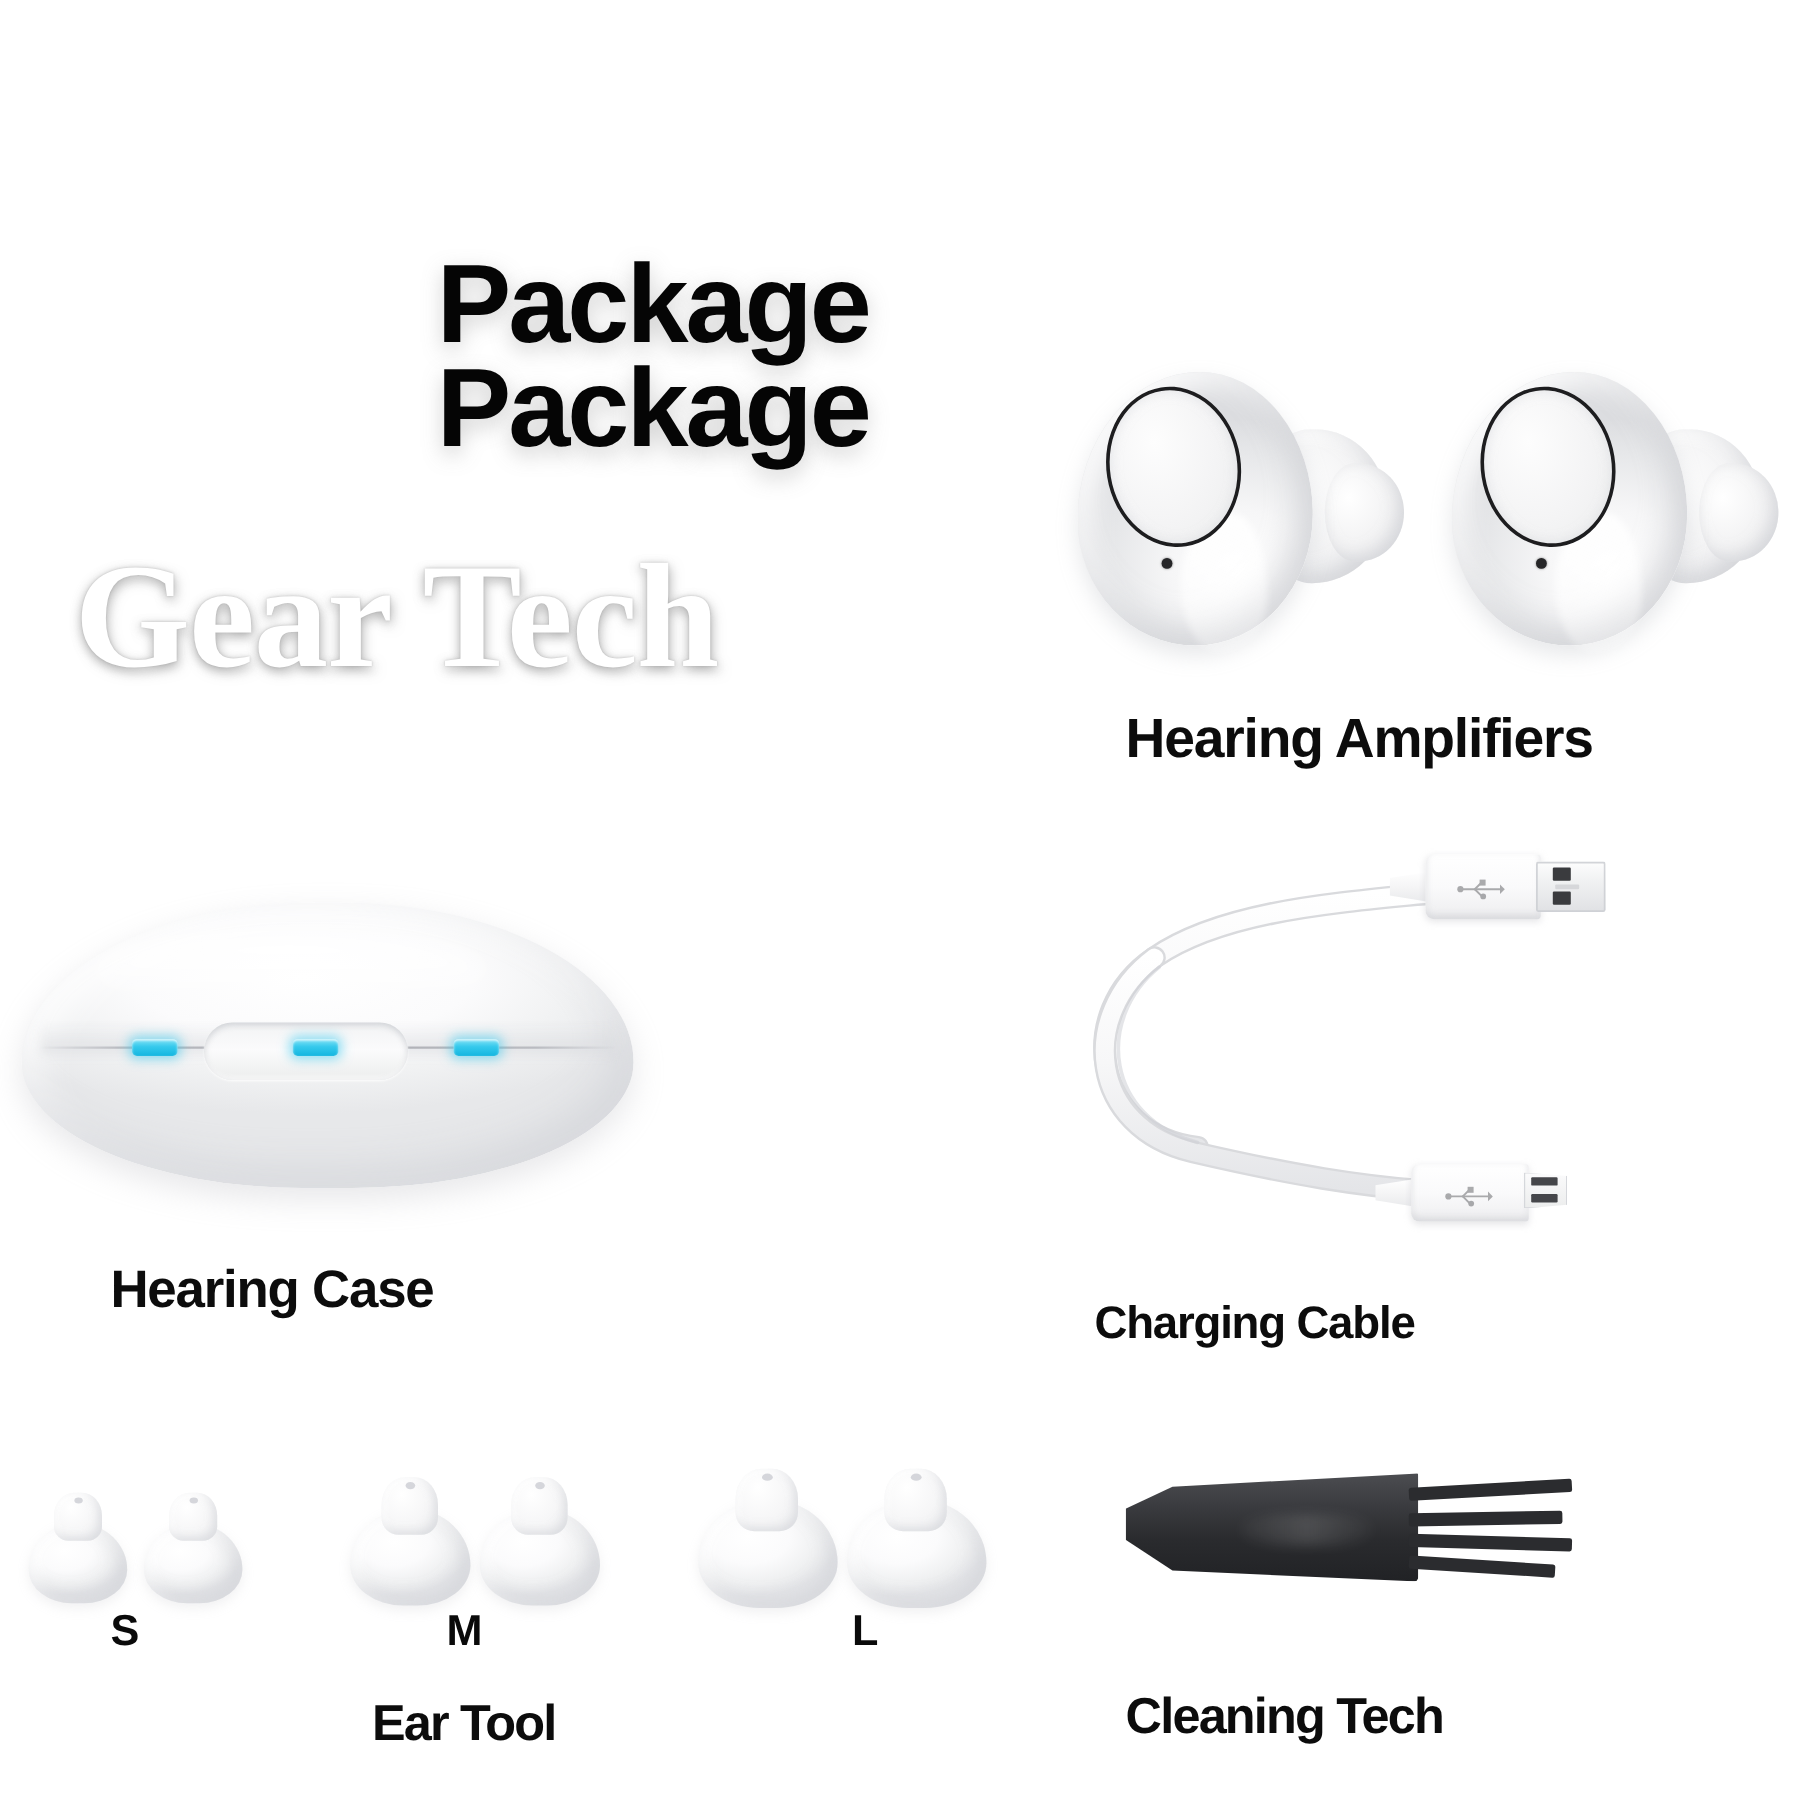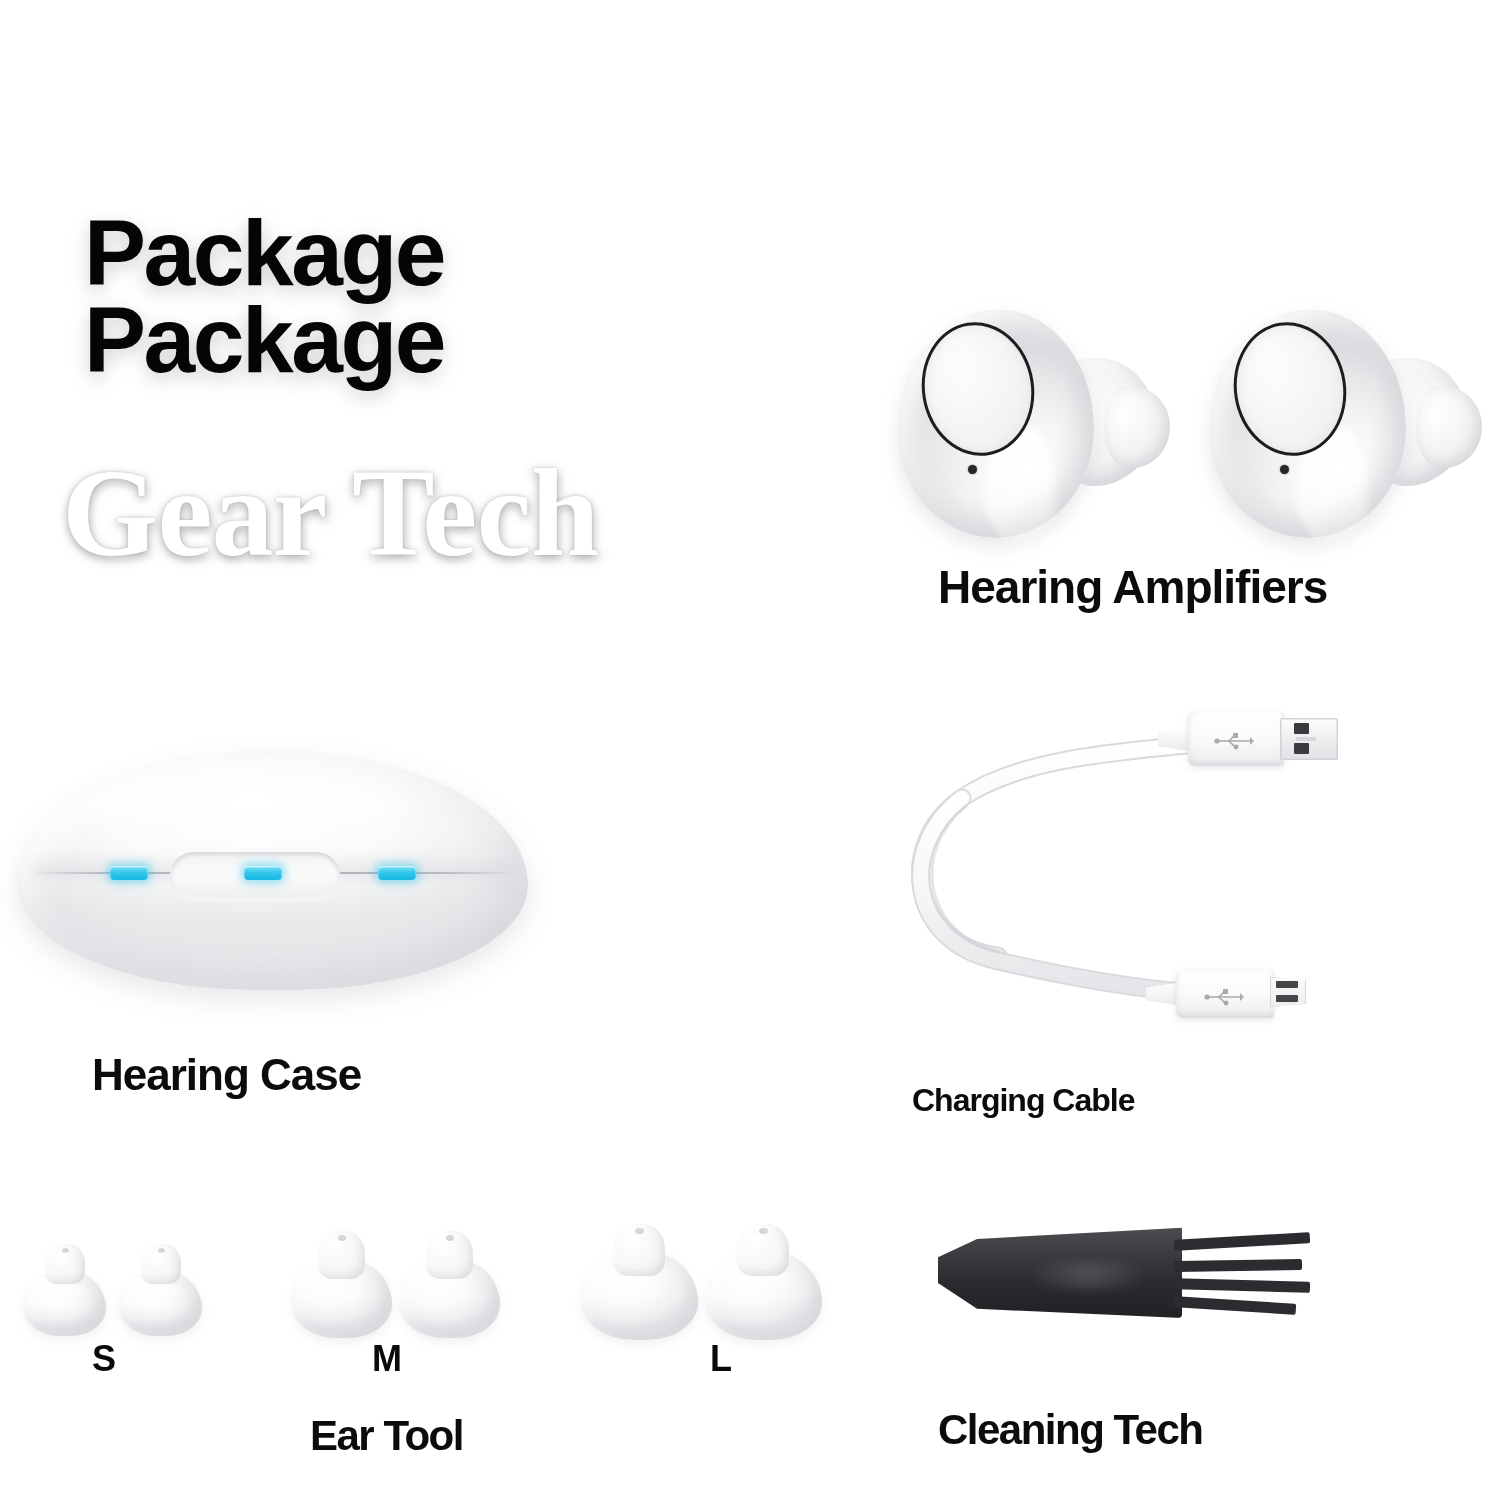--- a/index.html
+++ b/index.html
@@ -5,21 +5,21 @@
 <style>
   html,body{margin:0;padding:0;}
   body{
     width:1500px;height:1500px;
     background:#ffffff;
     font-family:"Liberation Sans", sans-serif;
     overflow:hidden;
     position:relative;
     -webkit-font-smoothing:antialiased;
   }
-  .stage{position:absolute;inset:0;}
+  .stage{position:absolute;inset:0;text-align:right;}
 
   
   #headline{
     position:absolute;left:84px;top:148px;width:640px;
     font-size:93px;line-height:0.93;font-weight:700;
     letter-spacing:-2.5px;
     color:#050505;
     text-shadow:0 6px 18px rgba(120,120,120,0.35);
   }
   #headline .l2{display:block;}
@@ -42,23 +42,23 @@
   }
 
   
   .caption{
     position:absolute;
     font-weight:700;
     color:#0c0c0c;
     letter-spacing:-1px;
     white-space:nowrap;
   }
-  #cap-amplifiers{left:938px;top:560px;font-size:46px;}
+  #cap-amplifiers{left:938px;top:588px;font-size:46px;}
   #cap-case{left:92px;top:1050px;font-size:44px;}
-  #cap-cable{left:912px;top:1082px;font-size:32px;}
+  #cap-cable{left:912px;top:1082px;font-size:38px;}
   #cap-eartips{left:310px;top:1412px;font-size:42px;letter-spacing:-1.5px;}
   #cap-cleaning{left:938px;top:1406px;font-size:42px;letter-spacing:-1.5px;}
 
   .size-label{
     position:absolute;font-weight:700;font-size:36px;color:#0a0a0a;
   }
   #size-s{left:92px;top:1338px;}
   #size-m{left:372px;top:1338px;}
   #size-l{left:710px;top:1338px;}
 

